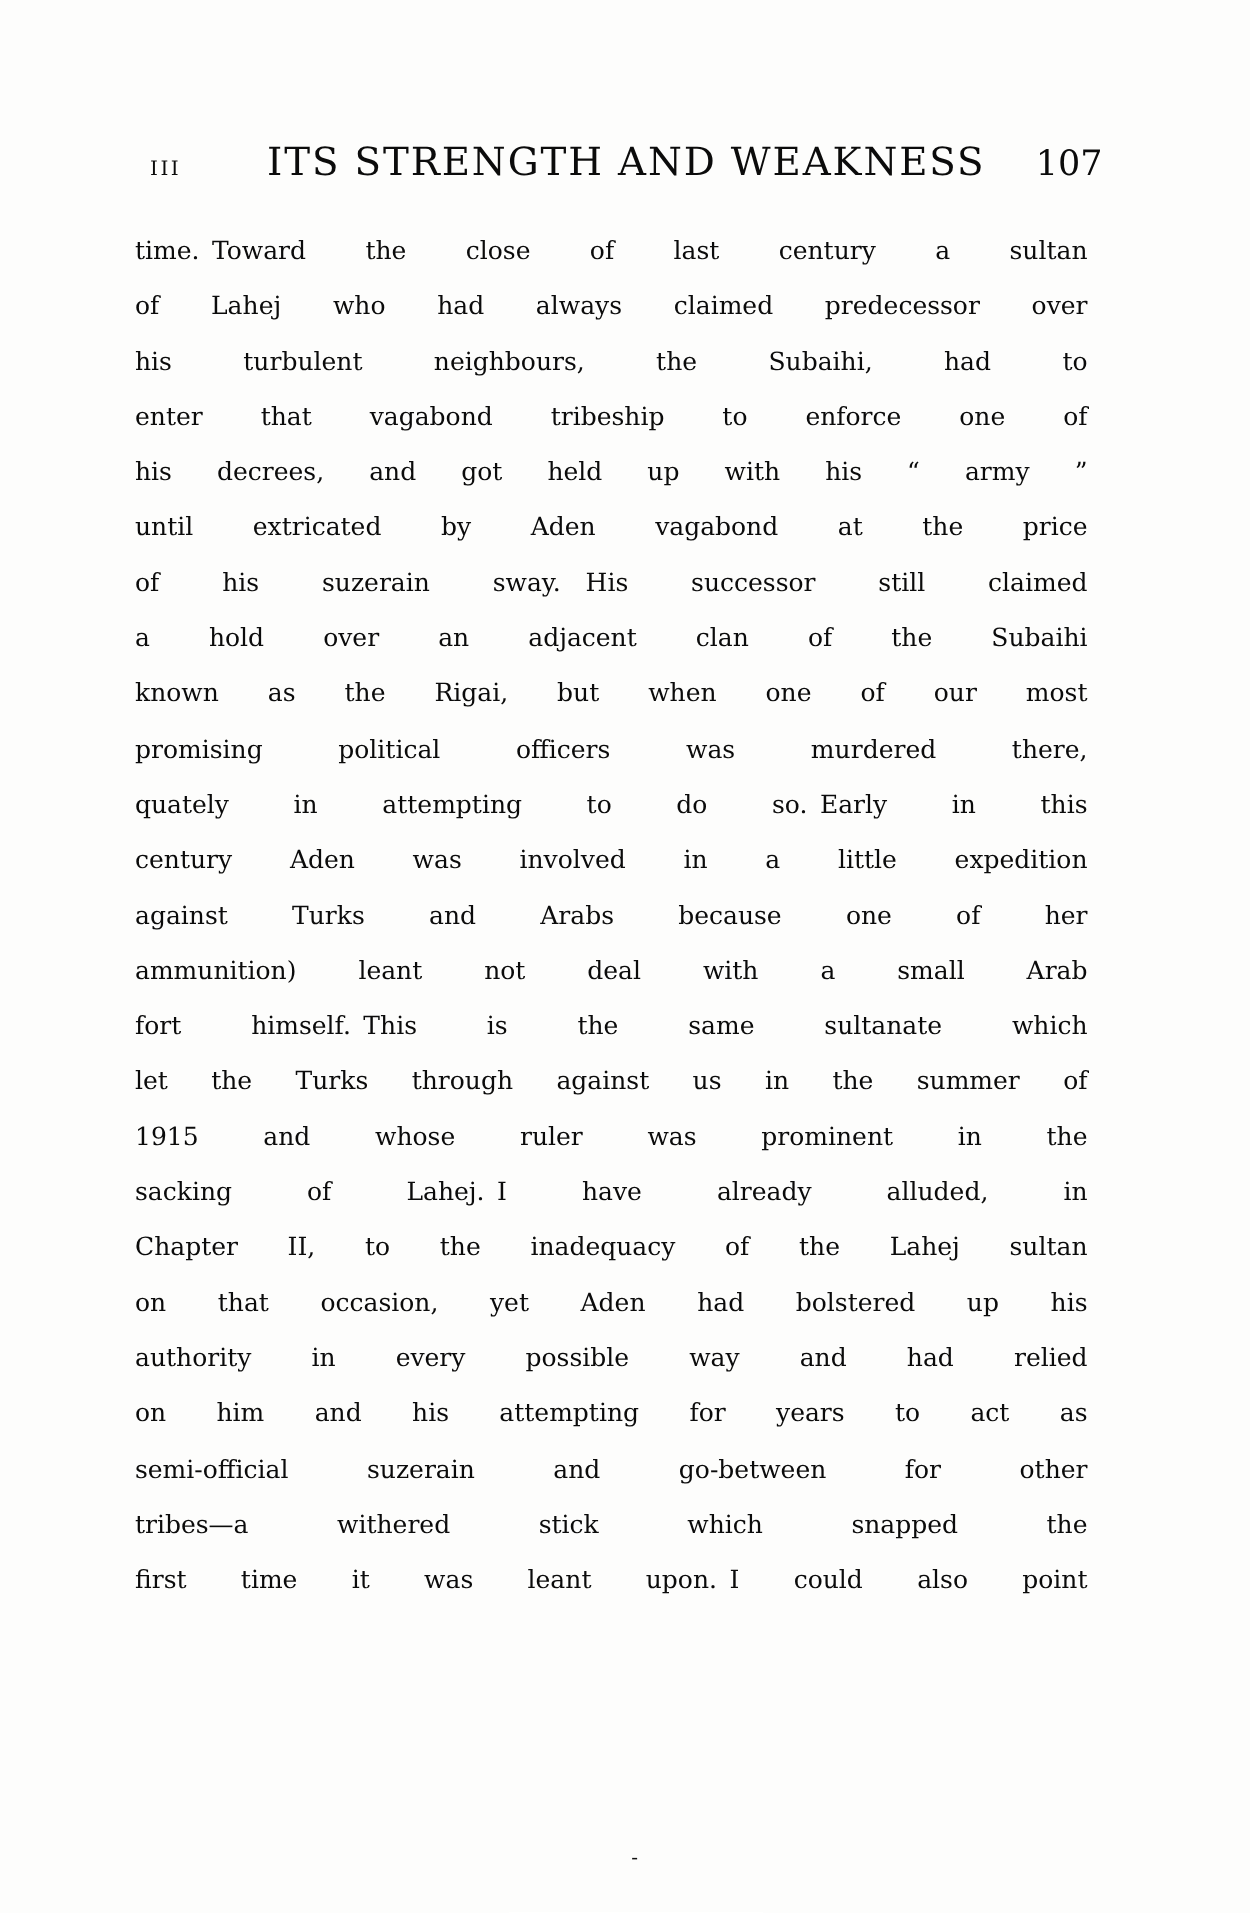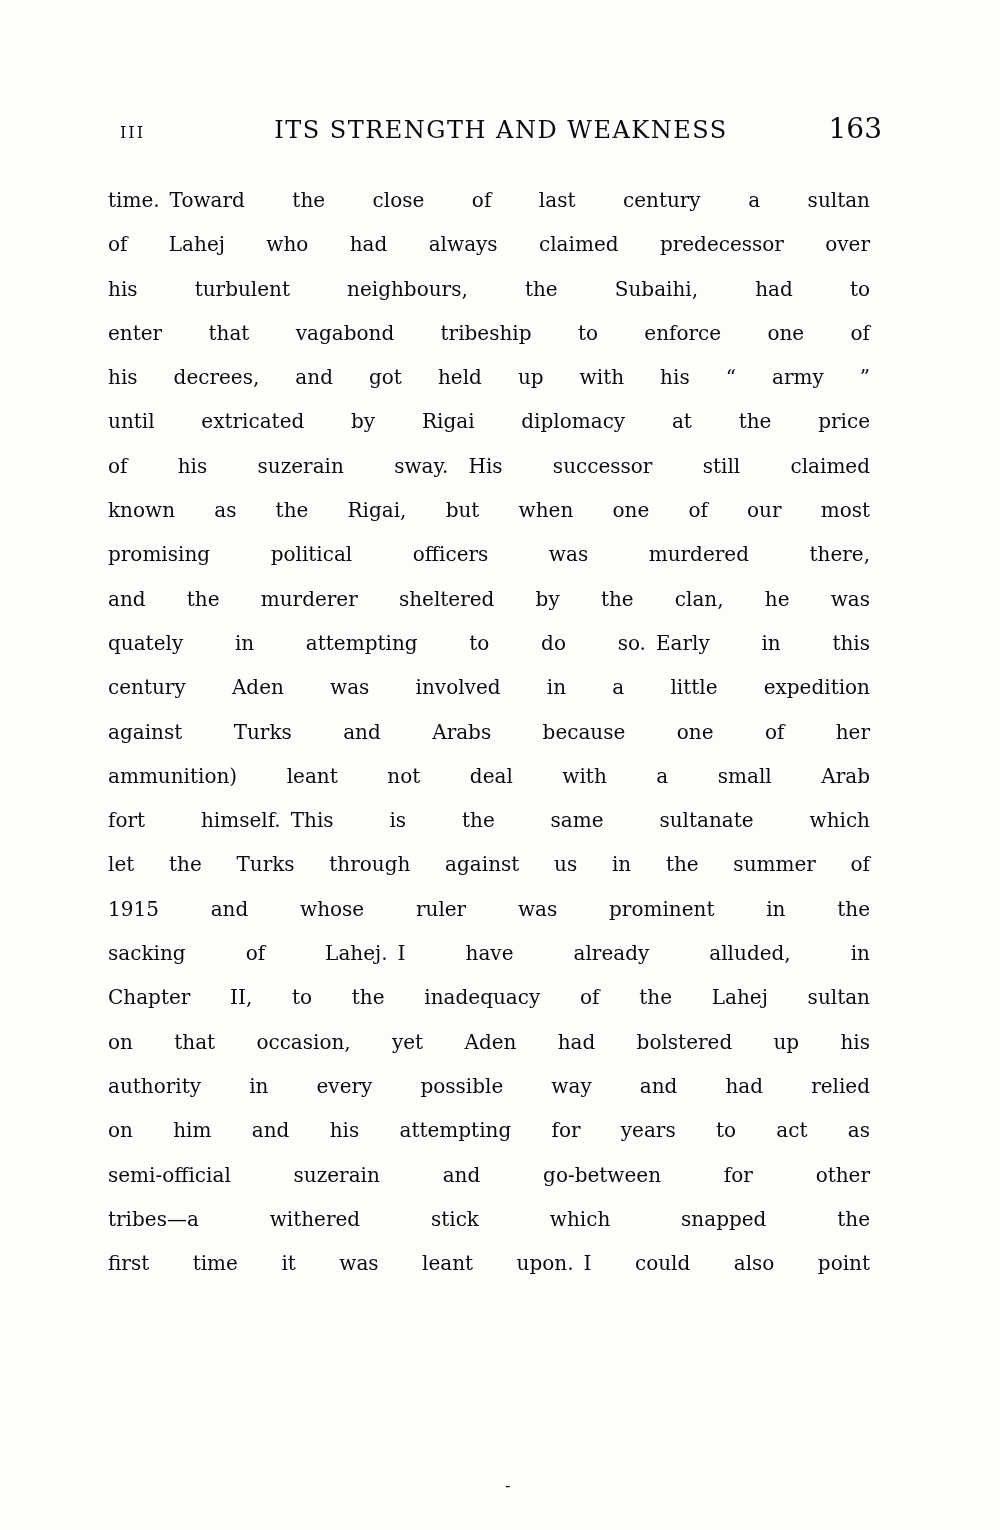--- a/index.html
+++ b/index.html
@@ -27,21 +27,21 @@
   .chapter-numeral {
     width: 78px;
     font-size: 23px;
     letter-spacing: 2px;
     font-variant: small-caps;
     text-transform: lowercase;
   }
   .running-title {
     flex: 1;
     text-align: center;
-    font-size: 24px;
+    font-size: 31px;
     letter-spacing: 1.5px;
     white-space: nowrap;
   }
   .page-number {
     width: 78px;
     text-align: right;
     font-size: 28px;
     font-feature-settings: "onum";
   }
   .body-text {
@@ -68,34 +68,34 @@
   }
 </style>
 </head>
 <body>
 
 <div class="page">
 
   <header class="running-head">
     <span class="chapter-numeral">III</span>
     <span class="running-title">ITS STRENGTH AND WEAKNESS</span>
-    <span class="page-number">163</span>
+    <span class="page-number">107</span>
   </header>
 
   <main class="body-text" id="body-lines">
       <div class="line">time. Toward the close of last century a sultan</div>
       <div class="line">of Lahej who had always claimed predecessor over</div>
       <div class="line">his turbulent neighbours, the Subaihi, had to</div>
       <div class="line">enter that vagabond tribeship to enforce one of</div>
       <div class="line">his decrees, and got held up with his “ army ”</div>
-      <div class="line">until extricated by Rigai diplomacy at the price</div>
+      <div class="line">until extricated by Aden vagabond at the price</div>
       <div class="line">of his suzerain sway. His successor still claimed</div>
+      <div class="line">a hold over an adjacent clan of the Subaihi</div>
       <div class="line">known as the Rigai, but when one of our most</div>
       <div class="line">promising political officers was murdered there,</div>
-      <div class="line">and the murderer sheltered by the clan, he was</div>
       <div class="line">quately in attempting to do so. Early in this</div>
       <div class="line">century Aden was involved in a little expedition</div>
       <div class="line">against Turks and Arabs because one of her</div>
       <div class="line">ammunition) leant not deal with a small Arab</div>
       <div class="line">fort himself. This is the same sultanate which</div>
       <div class="line">let the Turks through against us in the summer of</div>
       <div class="line">1915 and whose ruler was prominent in the</div>
       <div class="line">sacking of Lahej. I have already alluded, in</div>
       <div class="line">Chapter II, to the inadequacy of the Lahej sultan</div>
       <div class="line">on that occasion, yet Aden had bolstered up his</div>

